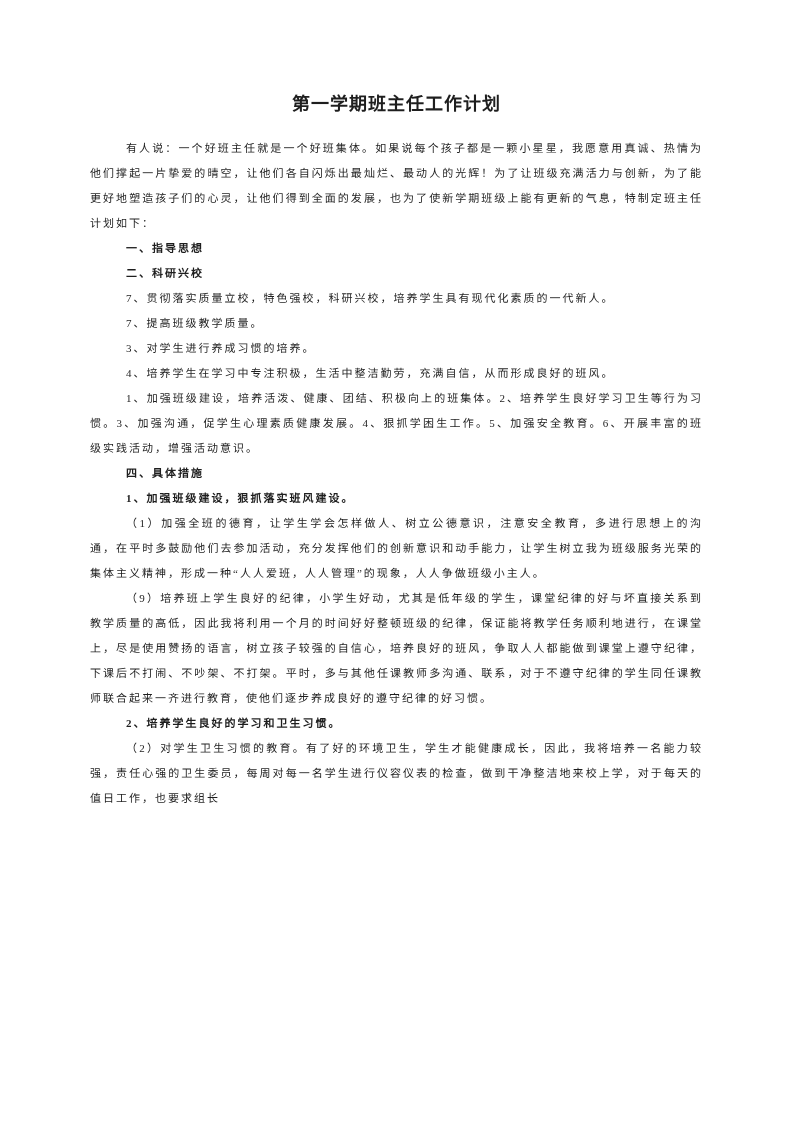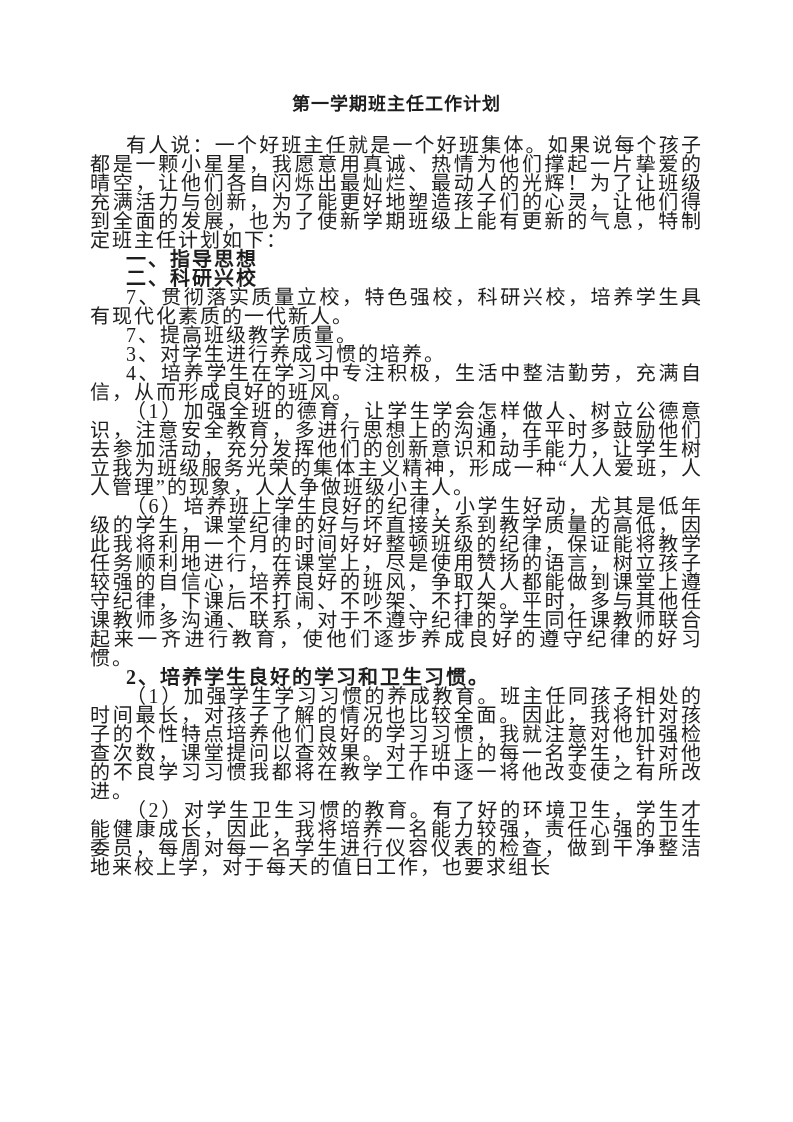--- a/index.html
+++ b/index.html
@@ -22,22 +22,22 @@
   .doc-title {
     margin: 0 0 20px 0;
     font-size: 18px;
     font-weight: bold;
     line-height: 24px;
     text-align: center;
     letter-spacing: 1px;
   }
   .para {
     margin: 0;
-    font-size: 20px;
-    line-height: 19px;
+    font-size: 11px;
+    line-height: 25px;
     letter-spacing: 2px;
     text-align: justify;
     text-indent: 36px;
     word-break: break-all;
   }
   .para.h {
     font-weight: bold;
   }
 </style>
 </head>
@@ -46,18 +46,20 @@
 <div class="page">
   <h1 class="doc-title">第一学期班主任工作计划</h1>
 
   <p class="para">有人说：一个好班主任就是一个好班集体。如果说每个孩子都是一颗小星星，我愿意用真诚、热情为他们撑起一片挚爱的晴空，让他们各自闪烁出最灿烂、最动人的光辉！为了让班级充满活力与创新，为了能更好地塑造孩子们的心灵，让他们得到全面的发展，也为了使新学期班级上能有更新的气息，特制定班主任计划如下：</p>
   <p class="para h">一、指导思想</p>
   <p class="para h">二、科研兴校</p>
   <p class="para">7、贯彻落实质量立校，特色强校，科研兴校，培养学生具有现代化素质的一代新人。</p>
   <p class="para">7、提高班级教学质量。</p>
   <p class="para">3、对学生进行养成习惯的培养。</p>
   <p class="para">4、培养学生在学习中专注积极，生活中整洁勤劳，充满自信，从而形成良好的班风。</p>
+  <p class="para">1、加强班级建设，培养活泼、健康、团结、积极向上的班集体。2、培养学生良好学习卫生等行为习惯。3、加强沟通，促学生心理素质健康发展。4、狠抓学困生工作。5、加强安全教育。6、开展丰富的班级实践活动，增强活动意识。</p>
+  <p class="para h">四、具体措施</p>
+  <p class="para h">1、加强班级建设，狠抓落实班风建设。</p>
   <p class="para">（1）加强全班的德育，让学生学会怎样做人、树立公德意识，注意安全教育，多进行思想上的沟通，在平时多鼓励他们去参加活动，充分发挥他们的创新意识和动手能力，让学生树立我为班级服务光荣的集体主义精神，形成一种“人人爱班，人人管理”的现象，人人争做班级小主人。</p>
-  <p class="para">（6）培养班上学生良好的纪律，小学生好动，尤其是低年级的学生，课堂纪律的好与坏直接关系到教学质量的高低，因此我将利用一个月的时间好好整顿班级的纪律，保证能将教学任务顺利地进行，在课堂上，尽是使用赞扬的语言，树立孩子较强的自信心，培养良好的班风，争取人人都能做到课堂上遵守纪律，下课后不打闹、不吵架、不打架。平时，多与其他任课教师多沟通、联系，对于不遵守纪律的学生同任课教师联合起来一齐进行教育，使他们逐步养成良好的遵守纪律的好习惯。</p>
+  <p class="para">（9）培养班上学生良好的纪律，小学生好动，尤其是低年级的学生，课堂纪律的好与坏直接关系到教学质量的高低，因此我将利用一个月的时间好好整顿班级的纪律，保证能将教学任务顺利地进行，在课堂上，尽是使用赞扬的语言，树立孩子较强的自信心，培养良好的班风，争取人人都能做到课堂上遵守纪律，下课后不打闹、不吵架、不打架。平时，多与其他任课教师多沟通、联系，对于不遵守纪律的学生同任课教师联合起来一齐进行教育，使他们逐步养成良好的遵守纪律的好习惯。</p>
   <p class="para h">2、培养学生良好的学习和卫生习惯。</p>
-  <p class="para">（1）加强学生学习习惯的养成教育。班主任同孩子相处的时间最长，对孩子了解的情况也比较全面。因此，我将针对孩子的个性特点培养他们良好的学习习惯，我就注意对他加强检查次数，课堂提问以查效果。对于班上的每一名学生，针对他的不良学习习惯我都将在教学工作中逐一将他改变使之有所改进。</p>
   <p class="para">（2）对学生卫生习惯的教育。有了好的环境卫生，学生才能健康成长，因此，我将培养一名能力较强，责任心强的卫生委员，每周对每一名学生进行仪容仪表的检查，做到干净整洁地来校上学，对于每天的值日工作，也要求组长</p>
 </div>
 
 </body></html>

